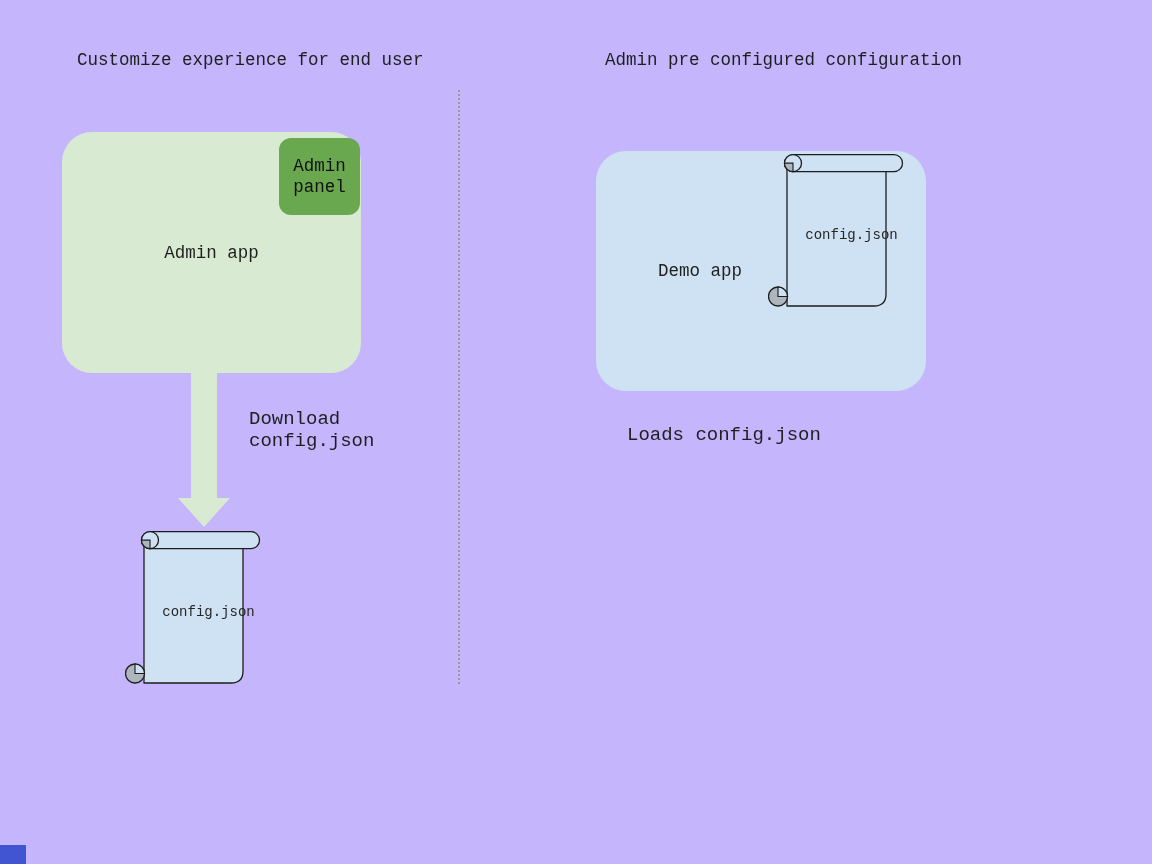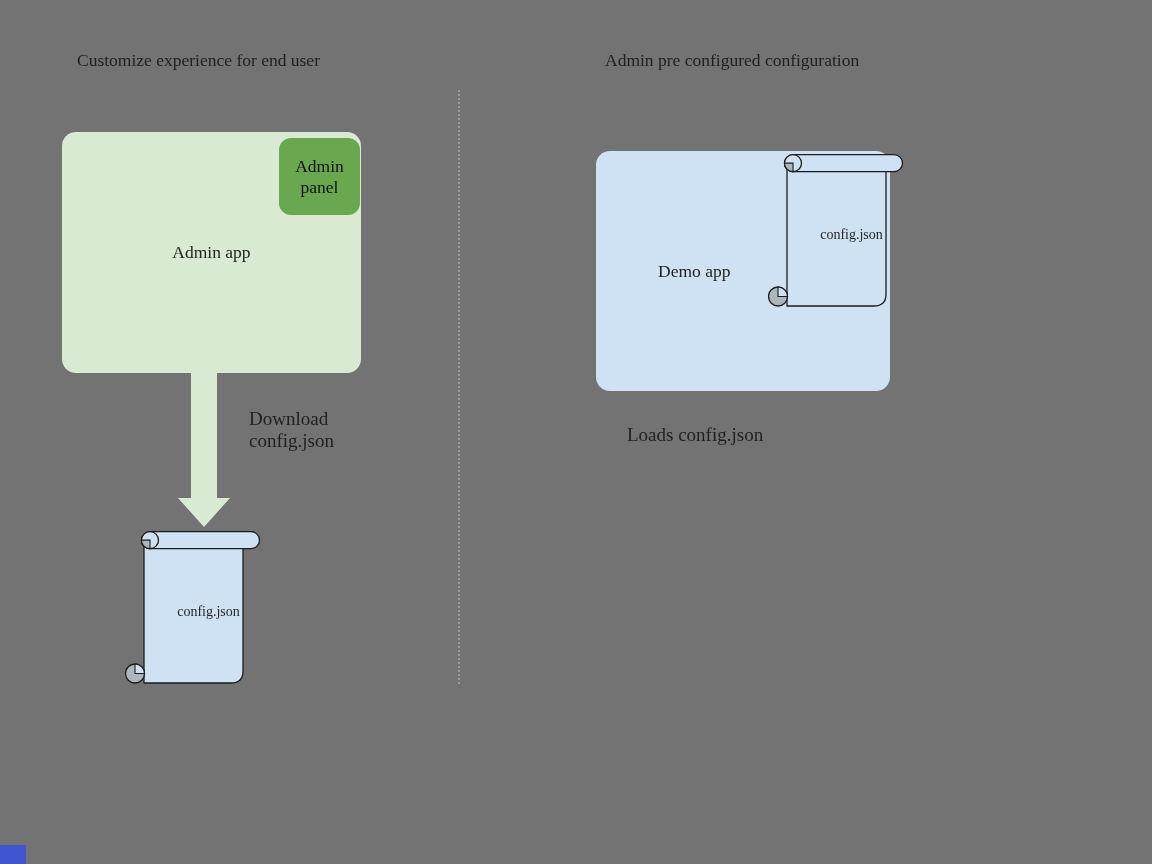--- a/index.html
+++ b/index.html
@@ -1,53 +1,53 @@
 <!DOCTYPE html>
 <html><head>
 <meta charset="utf-8">
 <style>
   html,body{margin:0;padding:0;background:#ffffff;}
   .canvas{
     position:relative;
     width:1152px;height:864px;
-    background:#737373;
-    font-family:Liberation Serif, serif;
+    background:#c4b5fd;
+    font-family:Liberation Mono, monospace;
     color:#1f1f1f;
     overflow:hidden;
   }
   .abs{position:absolute;}
   .section-title{
     font-size:17.5px;
     line-height:20px;
     white-space:nowrap;
     color:#1f1f1f;
   }
   .app-box{
-    border-radius:14px;
+    border-radius:30px;
     display:flex;
     align-items:center;
     justify-content:center;
     text-align:center;
   }
   #admin-app{
     left:62px;top:132px;width:299px;height:241px;
     background:#d9ead3;
   }
   #admin-panel{
     left:279px;top:138px;width:81px;height:77px;
     background:#6aa84f;border-radius:12px;
     display:flex;align-items:center;justify-content:center;
     text-align:center;
   }
   #admin-panel .panel-label{
     font-size:17.5px;line-height:21px;color:#111111;
   }
   .app-label{font-size:17.5px;color:#1f1f1f;}
   #demo-app{
-    left:596px;top:151px;width:294px;height:240px;
+    left:596px;top:151px;width:330px;height:240px;
     background:#cfe2f3;
     justify-content:flex-start;
     padding-left:62px;box-sizing:border-box;
   }
   #download-arrow{left:178px;top:373px;}
   .caption{
     font-size:19px;line-height:22px;color:#1f1f1f;
   }
   #download-caption{left:249px;top:408px;width:115px;}
   #loads-caption{left:627px;top:424px;white-space:nowrap;}

